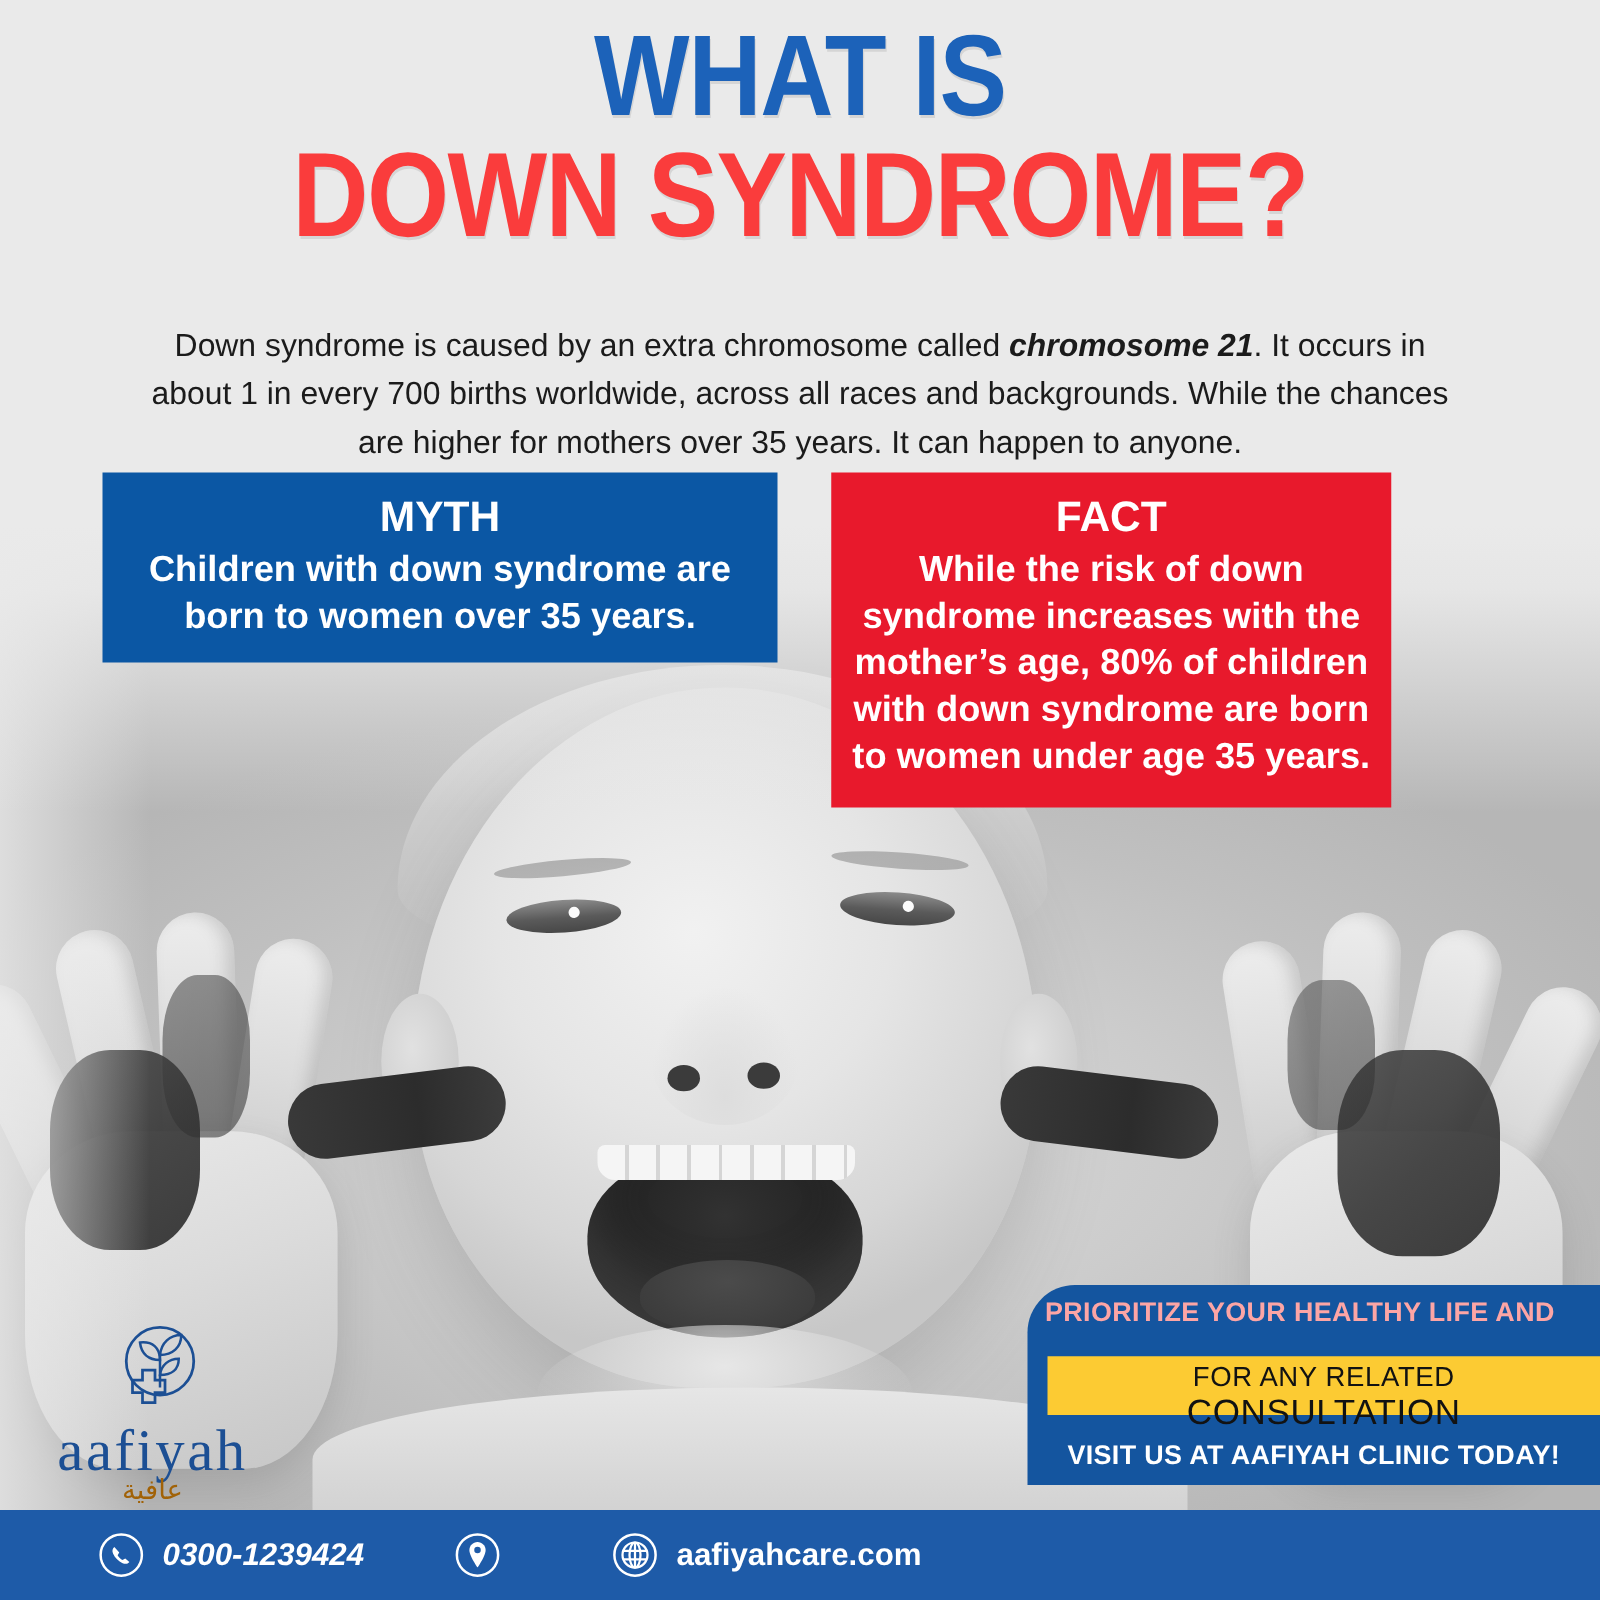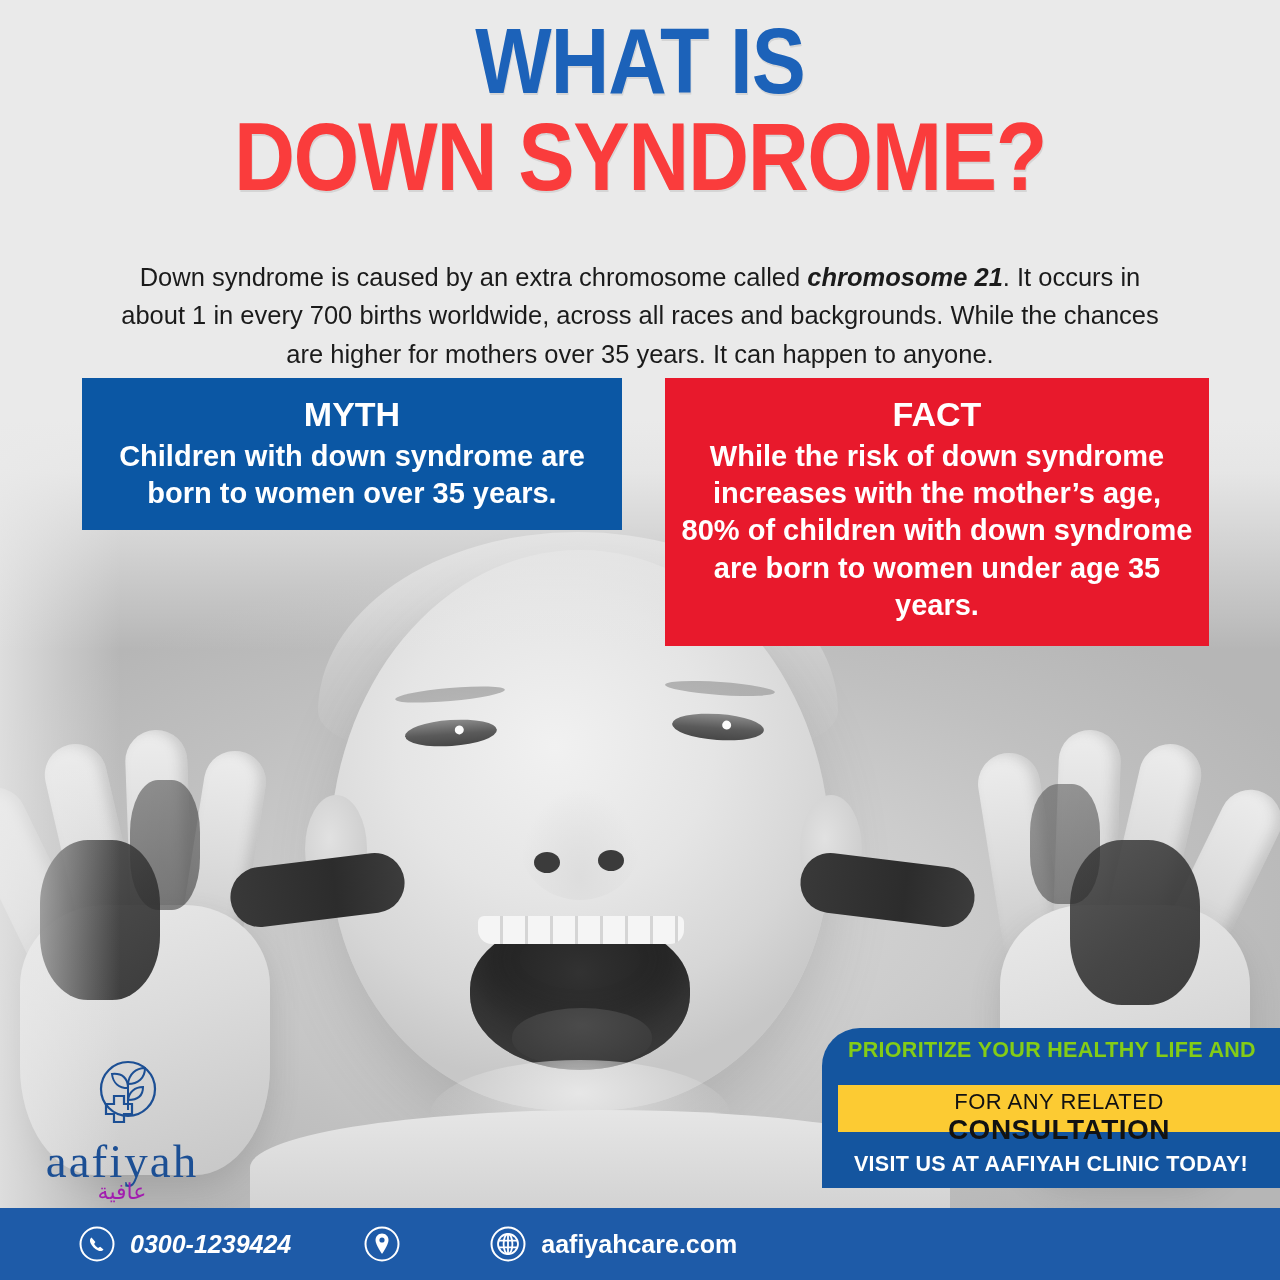--- a/index.html
+++ b/index.html
@@ -248,21 +248,21 @@
     font-weight: 700;
     line-height: 1.28;
   }
   #myth-card {
     left: 82px; top: 378px;
     width: 540px; height: 152px;
     background: #0B57A4;
   }
   #fact-card {
     left: 665px; top: 378px;
-    width: 544px; height: 268px;
+    width: 448px; height: 268px;
     background: #E8192C;
   }
 
   
   .logo {
     position: absolute;
     left: 8px; top: 1058px;
     width: 228px;
     text-align: center;
     color: #15509B;
@@ -276,21 +276,21 @@
     display: block;
     font-family: "Liberation Serif", serif;
     font-size: 47px;
     letter-spacing: 2px;
     color: #1C4F94;
     line-height: 1;
   }
   .logo-arabic {
     display: block;
     font-size: 22px;
-    color: #a21caf;
+    color: #a16207;
     margin-top: -6px;
     letter-spacing: 1px;
   }
   .logo-rule {
     display: block;
     margin: 4px auto 0;
     width: 212px;
     height: 2px;
     background: #1C4F94;
   }
@@ -298,22 +298,21 @@
   
   #cta {
     position: absolute;
     left: 822px; top: 1028px;
     width: 458px; height: 160px;
     background: #14559F;
     border-top-left-radius: 38px;
     overflow: hidden;
   }
   .cta-top {
-    text-align: center;
-    color: #84cc16;
+    color: #fca5a5;
     font-size: 21.5px;
     font-weight: 700;
     letter-spacing: 0.3px;
     padding: 10px 12px 6px 14px;
   }
   .cta-band {
     position: absolute;
     left: 16px; top: 57px;
     width: 442px; height: 47px;
     background: #FCCB33;
@@ -325,21 +324,21 @@
   .cta-band-line1 {
     display: block;
     font-size: 22px;
     font-weight: 400;
     letter-spacing: 0.5px;
     line-height: 1.15;
   }
   .cta-band-line2 {
     display: block;
     font-size: 28px;
-    font-weight: 700;
+    font-weight: 400;
     letter-spacing: 0.5px;
     line-height: 1.15;
   }
   .cta-bottom {
     position: absolute;
     left: 0; top: 124px;
     width: 100%;
     text-align: center;
     color: #ffffff;
     font-size: 21.5px;

